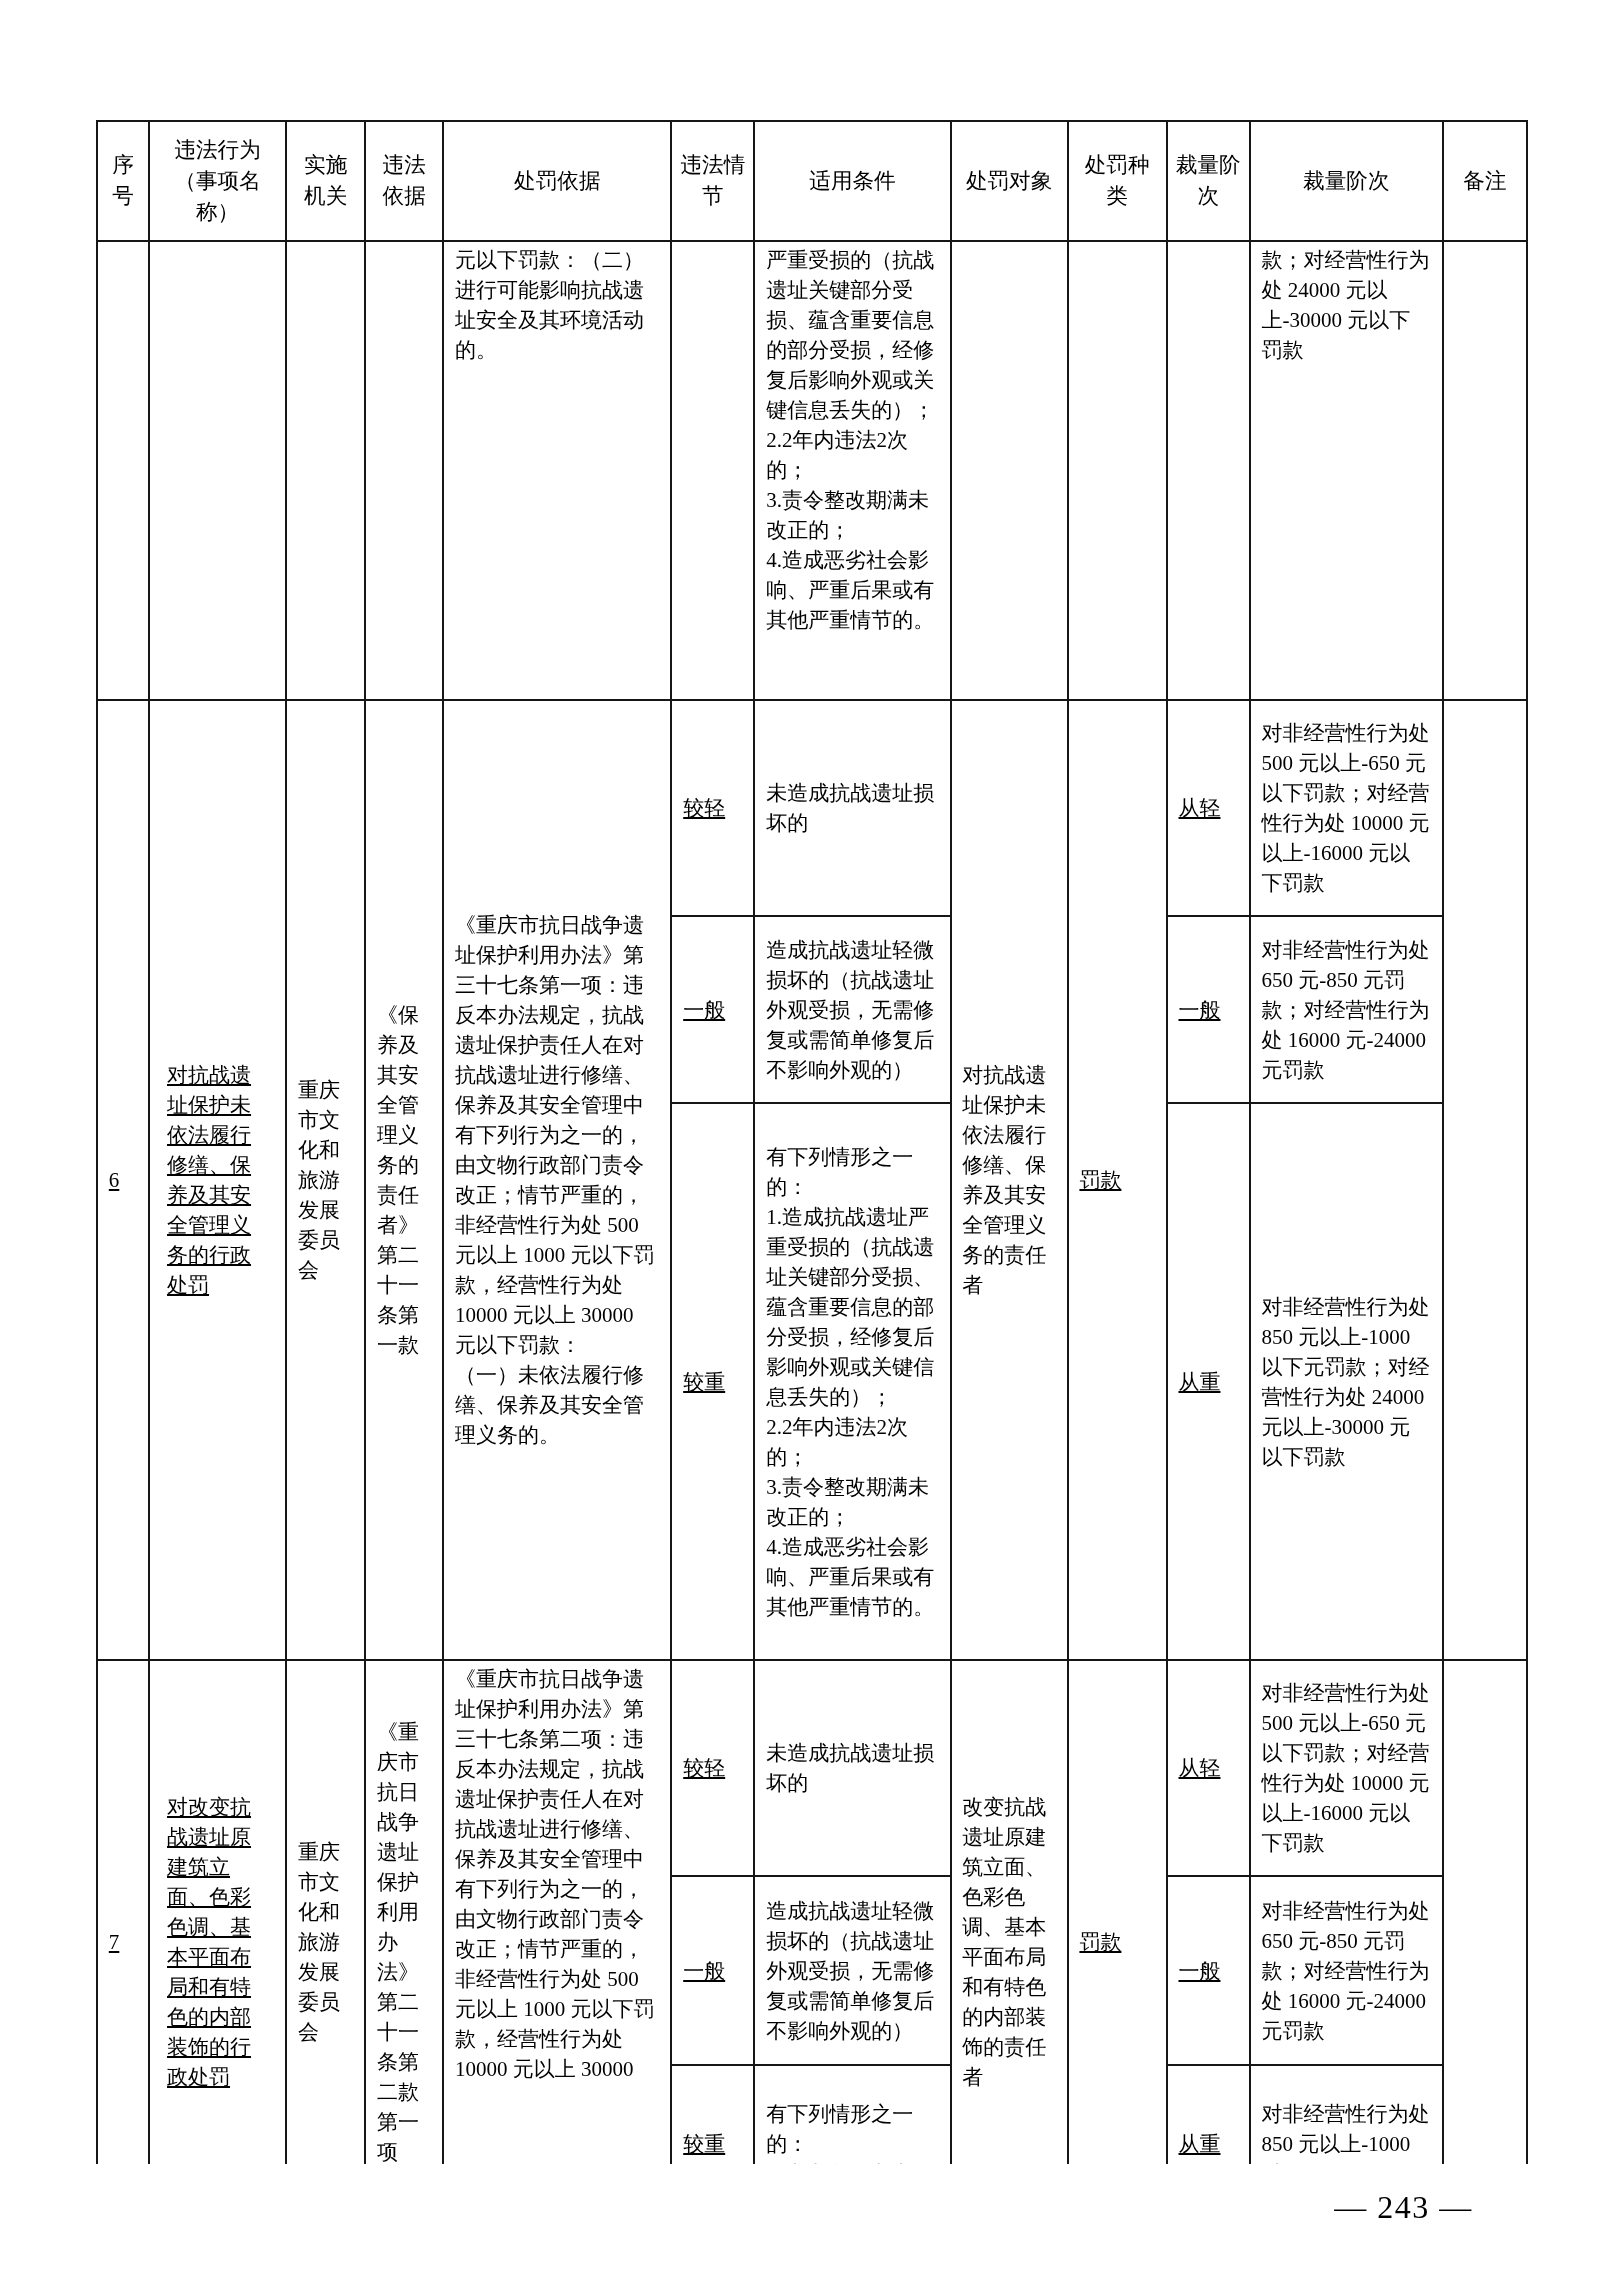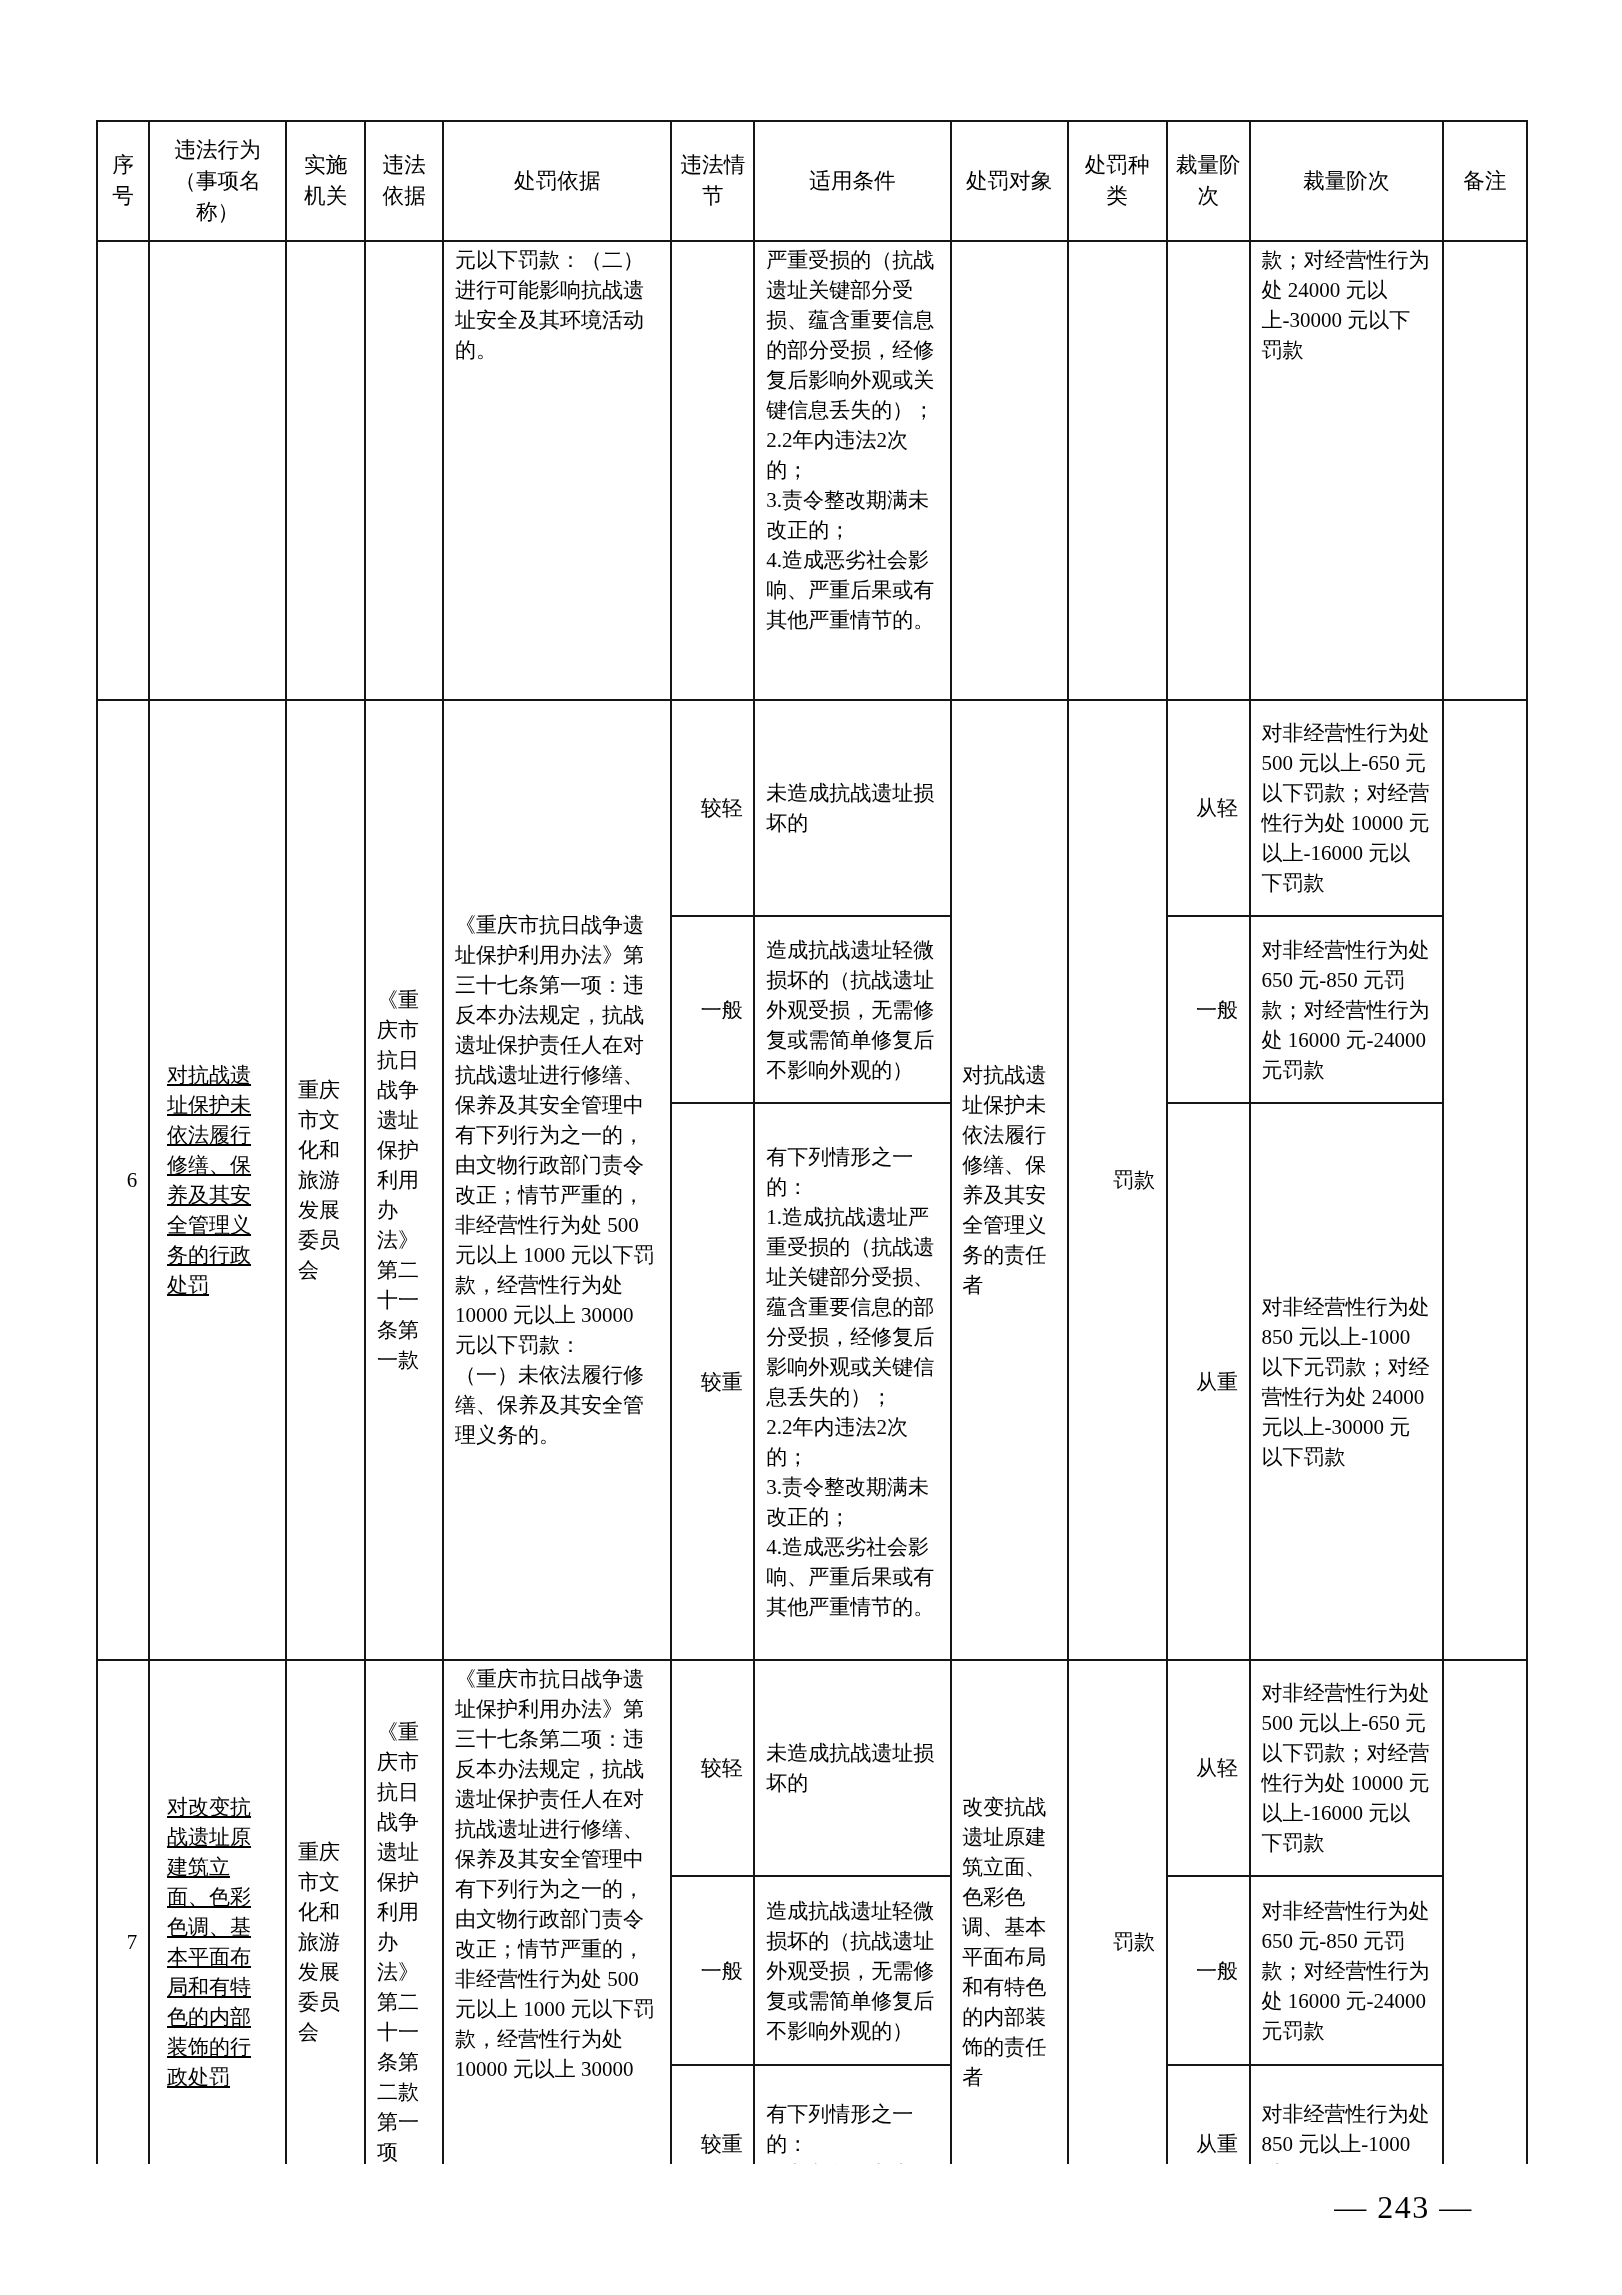--- a/index.html
+++ b/index.html
@@ -13,21 +13,21 @@
   table.penalty{
     border-collapse:collapse;table-layout:fixed;width:1432px;
   }
   td,th{
     border:2.3px solid #161616;
     font-size:21px;line-height:30px;font-weight:normal;
     padding:3.1px 10.8px;vertical-align:middle;text-align:left;
     white-space:pre-line;overflow:hidden;
   }
   th{ text-align:center;font-size:21.6px;line-height:31px;padding:3.1px 6.2px; }
-  .center{text-align:right;}
+  .center{text-align:left;text-decoration:underline;}
   .top{vertical-align:top;}
   .tight{padding:3.1px 17px;text-decoration:underline;}
   tr.h-header{height:120px;}
   tr.h-r0{height:459px;padding-left:20px;}
   tr.h-r6a{height:216px;}
   tr.h-r6b{height:187px;}
   tr.h-r6c{height:557px;}
   tr.h-r7a{height:216px;}
   tr.h-r7b{height:189px;}
   tr.h-r7c{height:96px;}
@@ -88,21 +88,21 @@
       <td></td>
       <td></td>
       <td class="top">款；对经营性行为处 24000 元以上-30000 元以下罚款</td>
       <td></td>
     </tr>
 
     <tr class="h-r6a">
       <td rowspan="3" class="center">6</td>
       <td rowspan="3" class="tight">对抗战遗址保护未依法履行修缮、保养及其安全管理义务的行政处罚</td>
       <td rowspan="3">重庆市文化和旅游发展委员会</td>
-      <td rowspan="3">《重庆市抗日战争遗址保护利用办法》第二十一条第一款</td>
+      <td rowspan="3">《保养及其安全管理义务的责任者》第二十一条第一款</td>
       <td rowspan="3">《重庆市抗日战争遗址保护利用办法》第三十七条第一项：违反本办法规定，抗战遗址保护责任人在对抗战遗址进行修缮、保养及其安全管理中有下列行为之一的，由文物行政部门责令改正；情节严重的，非经营性行为处 500 元以上 1000 元以下罚款，经营性行为处 10000 元以上 30000 元以下罚款：
 （一）未依法履行修缮、保养及其安全管理义务的。</td>
       <td class="center">较轻</td>
       <td>未造成抗战遗址损坏的</td>
       <td rowspan="3">对抗战遗址保护未依法履行修缮、保养及其安全管理义务的责任者</td>
       <td rowspan="3" class="center">罚款</td>
       <td class="center">从轻</td>
       <td>对非经营性行为处 500 元以上-650 元以下罚款；对经营性行为处 10000 元以上-16000 元以下罚款</td>
       <td rowspan="3"></td>
     </tr>

